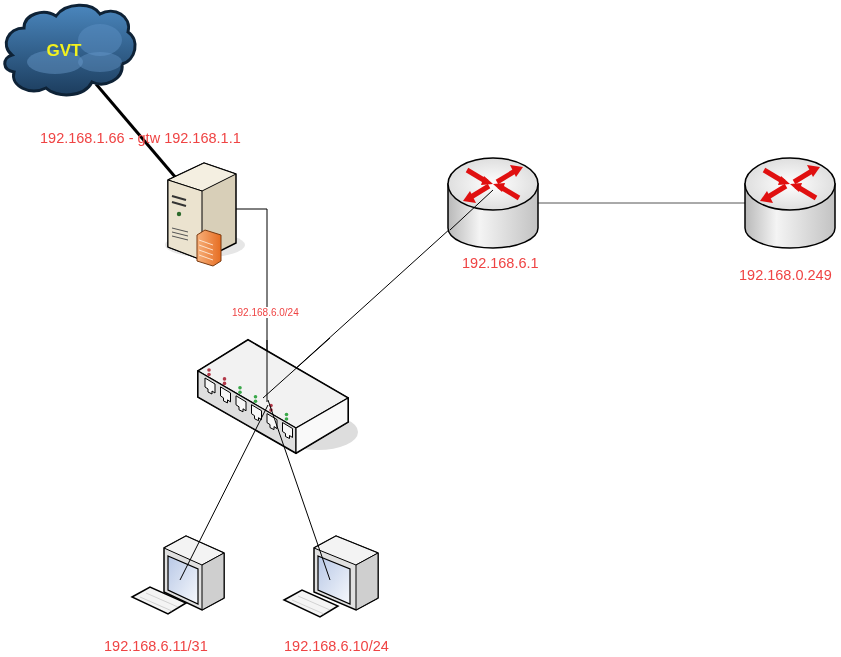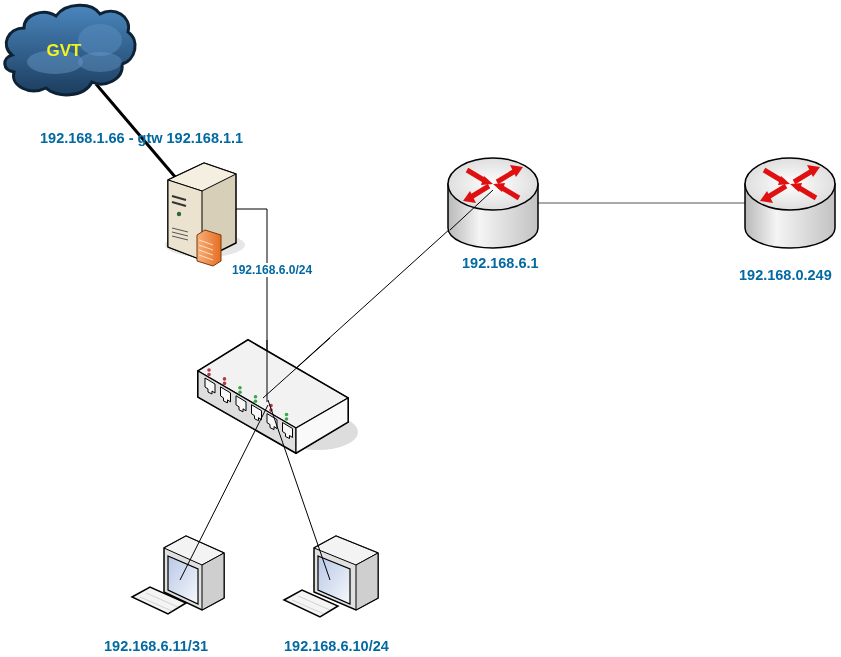--- a/index.html
+++ b/index.html
@@ -1,20 +1,20 @@
 <!DOCTYPE html>
 <html><head>
 <meta charset="utf-8">
 <style>
   html, body { margin: 0; padding: 0; background: #ffffff; }
   body { width: 841px; height: 657px; position: relative; overflow: hidden;
          font-family: "Liberation Sans", sans-serif; }
   #diagram { position: absolute; left: 0; top: 0; width: 841px; height: 657px; }
-  .lbl { position: absolute; color: #0369a1; font-size: 14.5px; white-space: nowrap; font-weight: bold; }
-  .lbl.small { font-size: 12px; }
+  .lbl { position: absolute; color: #ef4444; font-size: 14.5px; white-space: nowrap; }
+  .lbl.small { font-size: 10px; margin-top: 44px; }
 </style>
 </head>
 <body>
 
 <svg id="diagram" viewBox="0 0 841 657" xmlns="http://www.w3.org/2000/svg">
   <defs>
     <linearGradient id="cloudGrad" x1="0" y1="0" x2="0" y2="1">
       <stop offset="0" stop-color="#4a86bd"></stop>
       <stop offset="1" stop-color="#1c3d5e"></stop>
     </linearGradient>

